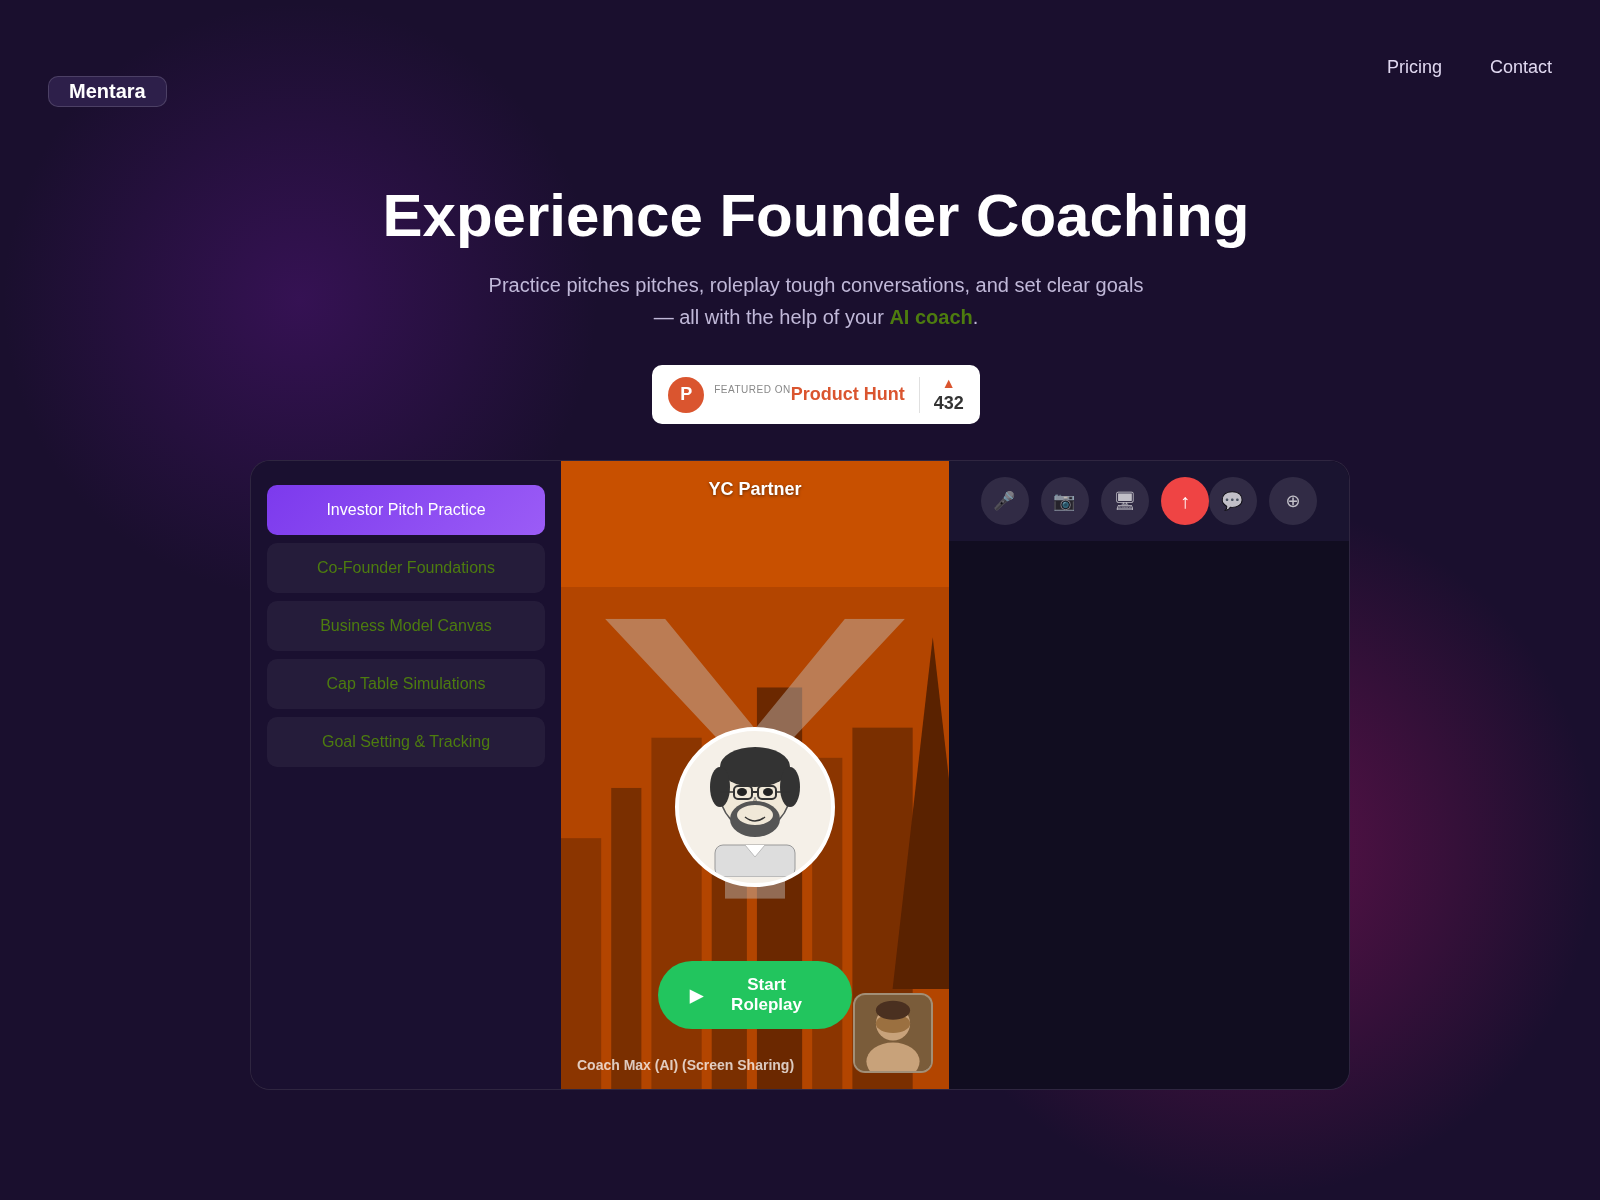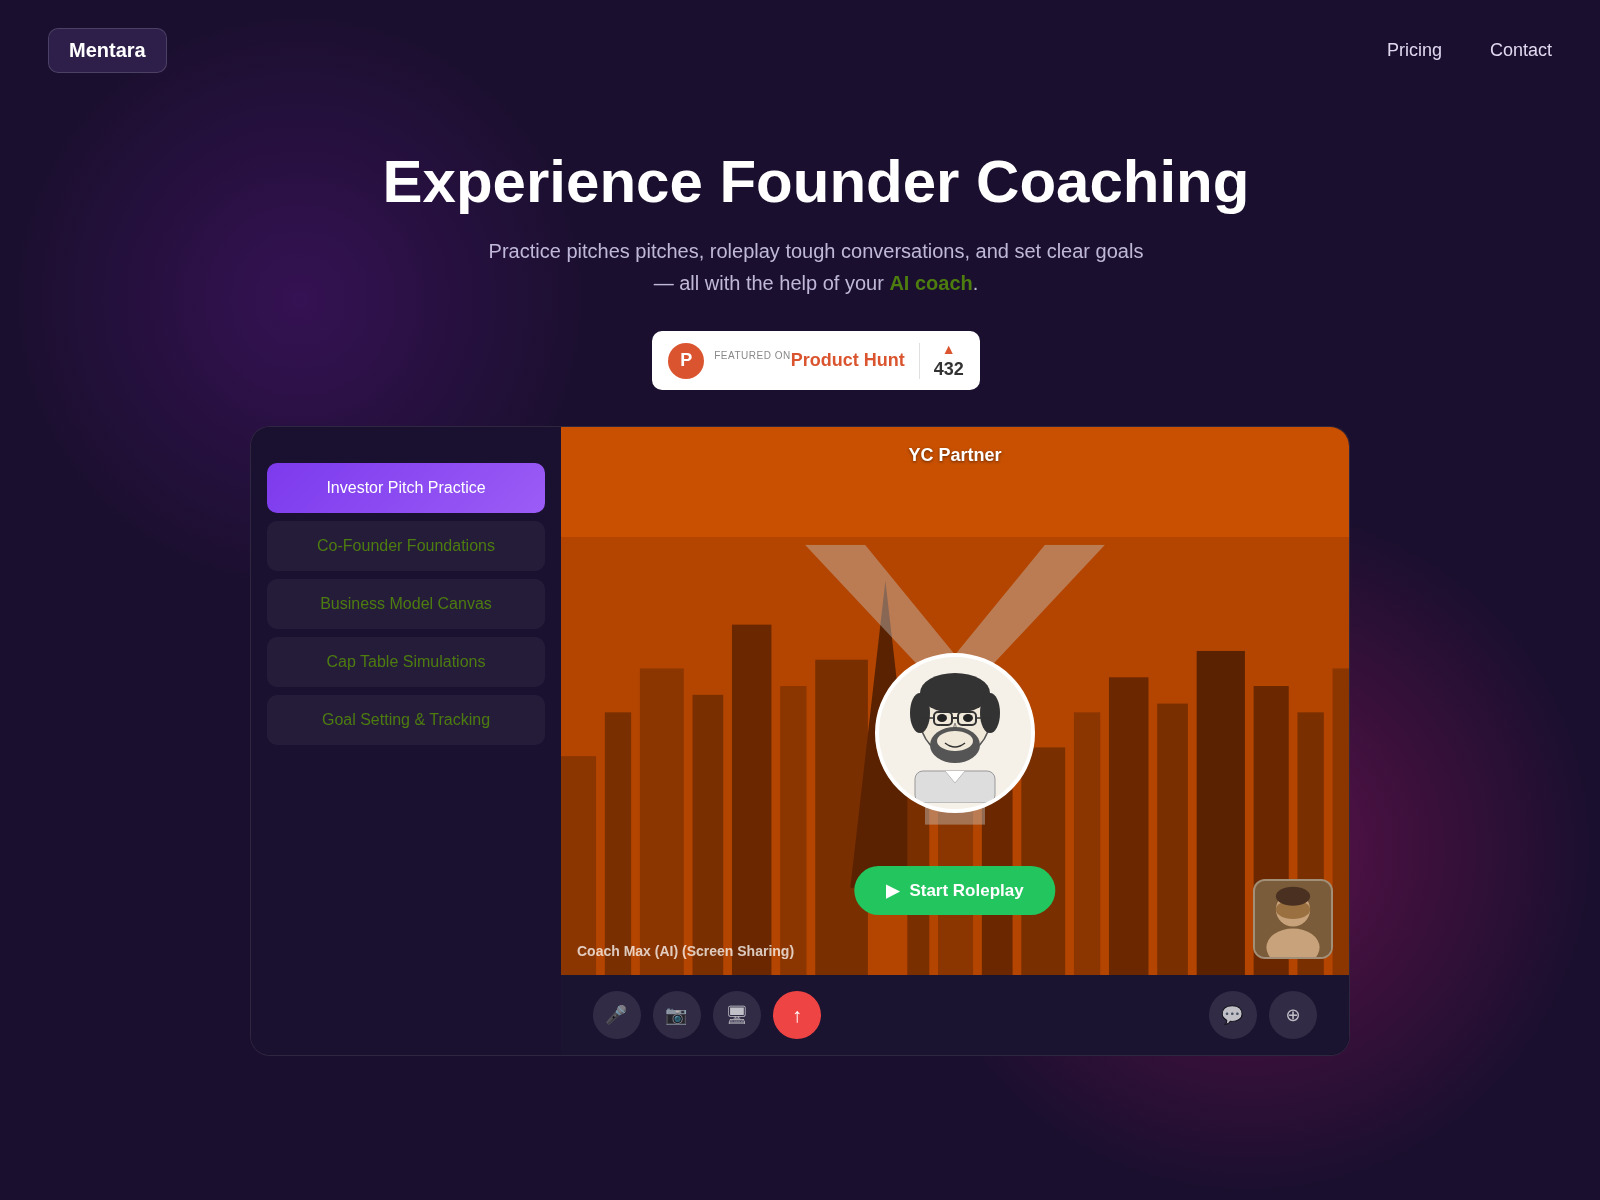--- a/index.html
+++ b/index.html
@@ -36,24 +36,25 @@
       display: flex;
       align-items: center;
       justify-content: space-between;
       padding: 28px 48px;
     }
 
     .logo-box {
       background: #2d1f4a;
       border: 1px solid rgba(255,255,255,0.15);
       border-radius: 10px;
-      padding: 10px 20px;
+      padding: 3px 20px;
       color: #ffffff;
       font-size: 20px;
       font-weight: 700;
+      margin-top: 48px;
     }
 
     nav {
       display: flex;
       gap: 48px;
       align-items: center;
     }
 
     nav a {
       color: #e0d8f0;
@@ -195,33 +196,32 @@
       color: #4d7c0f;
       font-size: 16px;
       font-weight: 500;
       cursor: pointer;
       text-align: center;
     }
 
     .sidebar-item.active {
       background: linear-gradient(135deg, #7c3aed, #9b5cf6);
       color: #ffffff;
-      margin-top: 12px;
     }
 
     .sidebar-item:not(.active) {
       background: rgba(255,255,255,0.05);
     }
 
     
     .main-content {
       flex: 1;
       background: #110d20;
       display: flex;
-      flex-direction: column;
+      flex-direction: row;
     }
 
     
     .video-area {
       flex: 1;
       background: #c85000;
       position: relative;
       overflow: hidden;
     }
 

